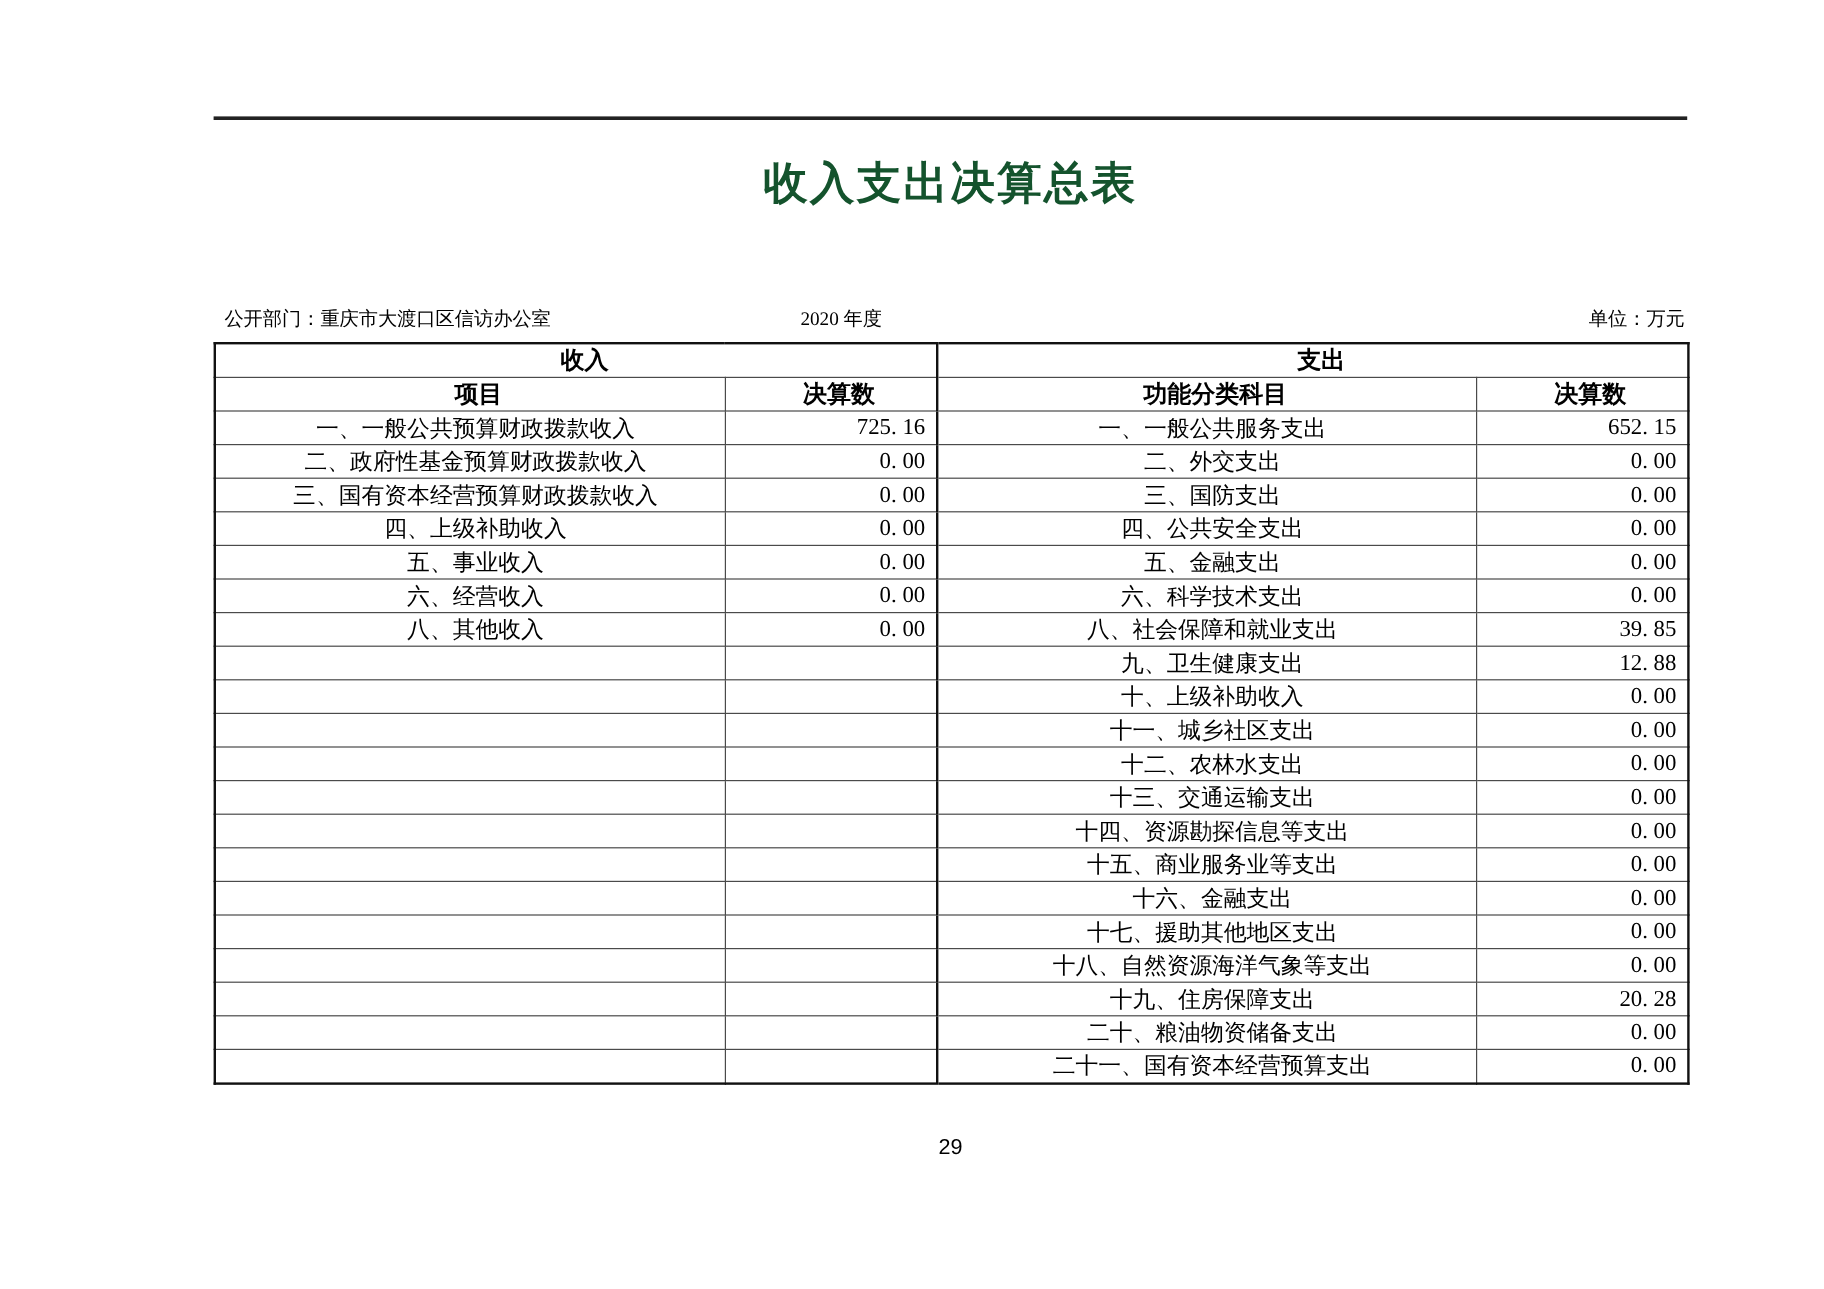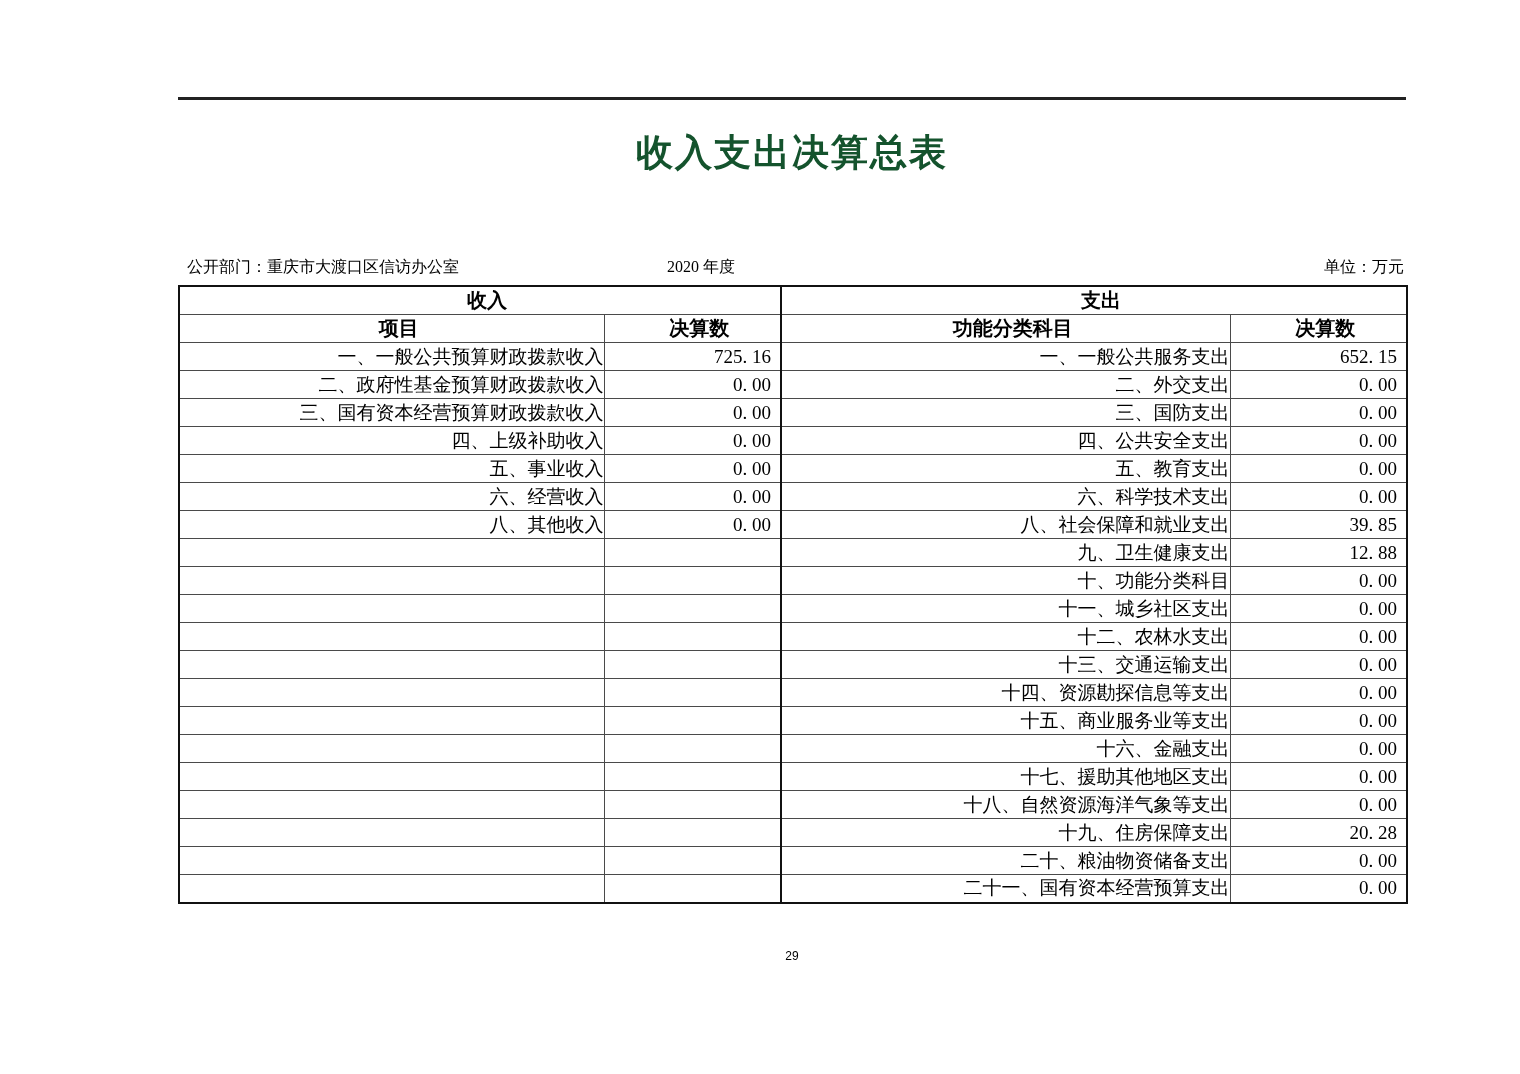--- a/index.html
+++ b/index.html
@@ -74,32 +74,32 @@
     font-weight: bold;
     text-align: center;
     height: 28px;
     padding-left: 14px;
   }
   table.summary thead tr.col-row th { height: 27px; margin-top: 20px; }
   table.summary td {
     font-size: 19px;
     height: 28px;
   }
-  td.item   { text-align: right;  padding-left: 9px; }
+  td.item   { text-align: center;  padding-left: 9px; }
   td.amount { text-align: right; padding-right: 9px; }
   .mid { border-left: 2px solid #111111 !important; }
 
   .page-number {
     position: absolute;
     top: 946px;
     left: 0;
     width: 100%;
     text-align: center;
     font-family: "Liberation Sans", "DejaVu Sans", sans-serif;
-    font-size: 12px;
+    font-size: 18px;
     line-height: 20px;
   }
 </style>
 </head>
 <body>
 
 <div class="content">
 
   <div class="top-rule"></div>
 
@@ -151,21 +151,21 @@
         </tr>
         <tr>
           <td class="item">四、上级补助收入</td>
           <td class="amount">0. 00</td>
           <td class="item mid">四、公共安全支出</td>
           <td class="amount">0. 00</td>
         </tr>
         <tr>
           <td class="item">五、事业收入</td>
           <td class="amount">0. 00</td>
-          <td class="item mid">五、教育支出</td>
+          <td class="item mid">五、金融支出</td>
           <td class="amount">0. 00</td>
         </tr>
         <tr>
           <td class="item">六、经营收入</td>
           <td class="amount">0. 00</td>
           <td class="item mid">六、科学技术支出</td>
           <td class="amount">0. 00</td>
         </tr>
         <tr>
           <td class="item">八、其他收入</td>
@@ -175,21 +175,21 @@
         </tr>
         <tr>
           <td class="item"></td>
           <td class="amount"></td>
           <td class="item mid">九、卫生健康支出</td>
           <td class="amount">12. 88</td>
         </tr>
         <tr>
           <td class="item"></td>
           <td class="amount"></td>
-          <td class="item mid">十、功能分类科目</td>
+          <td class="item mid">十、上级补助收入</td>
           <td class="amount">0. 00</td>
         </tr>
         <tr>
           <td class="item"></td>
           <td class="amount"></td>
           <td class="item mid">十一、城乡社区支出</td>
           <td class="amount">0. 00</td>
         </tr>
         <tr>
           <td class="item"></td>

